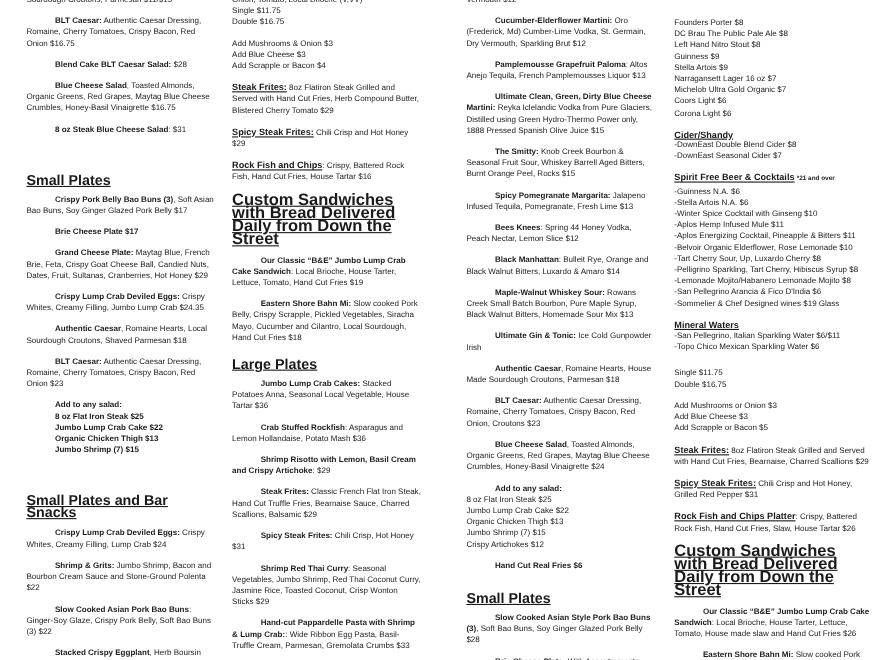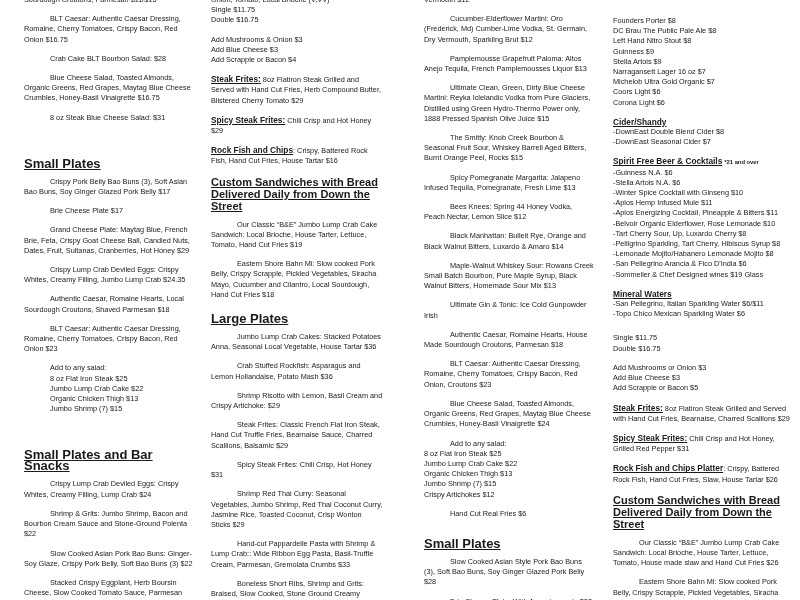--- a/index.html
+++ b/index.html
@@ -7,35 +7,35 @@
     width: 800px; height: 600px; overflow: hidden; background: #ffffff;
     font-family: "Liberation Sans", sans-serif; color: #1a1a1a;
     position: relative;
   }
   .col { position: absolute; top: 0; font-size: 7.3px; line-height: 10.2px; }
   .c1 { left: 24px; width: 172px; }
   .c2 { left: 211px; width: 172px; }
   .c3 { left: 424px; width: 170px; }
   .c4 { left: 613px; width: 180px; }
   .item { margin-bottom: 9px; }
-  .b { font-weight: normal; padding-left: 26px; }
+  .b { font-weight: bold; padding-left: 26px; }
   .h { font-weight: bold; text-decoration: underline; font-size: 13px; line-height: 11px; margin-bottom: 8px; }
   .h2 { font-weight: bold; text-decoration: underline; font-size: 8.3px; }
-  .h-big { font-weight: bold; text-decoration: underline; font-size: 11px; line-height: 12px; margin-bottom: 8px; }
+  .h-big { font-weight: bold; text-decoration: underline; font-size: 15px; line-height: 12px; margin-bottom: 8px; }
   .small-note { font-size: 5.8px; font-weight: bold; }
   .blank { height: 26px; }
   .partial-top { margin-top: -5px; }
 </style>
 </head>
 <body>
 
 <div class="col c1">
   <div class="item partial-top"><span>Sourdough Croutons, Parmesan $11/$15</span></div>
   <div class="item"><span class="b">BLT Caesar:</span><span> Authentic Caesar Dressing, Romaine, Cherry Tomatoes, Crispy Bacon, Red Onion $16.75</span></div>
-  <div class="item"><span class="b">Crab Cake BLT Bourbon Salad:</span><span> $28</span></div>
+  <div class="item"><span class="b">Blend Cake BLT Caesar Salad:</span><span> $28</span></div>
   <div class="item"><span class="b">Blue Cheese Salad</span><span>, Toasted Almonds, Organic Greens, Red Grapes, Maytag Blue Cheese Crumbles, Honey-Basil Vinaigrette $16.75</span></div>
   <div class="item"><span class="b">8 oz Steak Blue Cheese Salad</span><span>: $31</span></div>
   <div class="blank"></div>
   <div class="h">Small Plates</div>
   <div class="item"><span class="b">Crispy Pork Belly Bao Buns (3)</span><span>, Soft Asian Bao Buns, Soy Ginger Glazed Pork Belly $17</span></div>
   <div class="item"><span class="b">Brie Cheese Plate $17</span><span></span></div>
   <div class="item"><span class="b">Grand Cheese Plate:</span><span> Maytag Blue, French Brie, Feta, Crispy Goat Cheese Ball, Candied Nuts, Dates, Fruit, Sultanas, Cranberries, Hot Honey $29</span></div>
   <div class="item"><span class="b">Crispy Lump Crab Deviled Eggs:</span><span> Crispy Whites, Creamy Filling, Jumbo Lump Crab $24.35</span></div>
   <div class="item"><span class="b">Authentic Caesar</span><span>, Romaine Hearts, Local Sourdough Croutons, Shaved Parmesan $18</span></div>
   <div class="item"><span class="b">BLT Caesar:</span><span> Authentic Caesar Dressing, Romaine, Cherry Tomatoes, Crispy Bacon, Red Onion $23</span></div>

